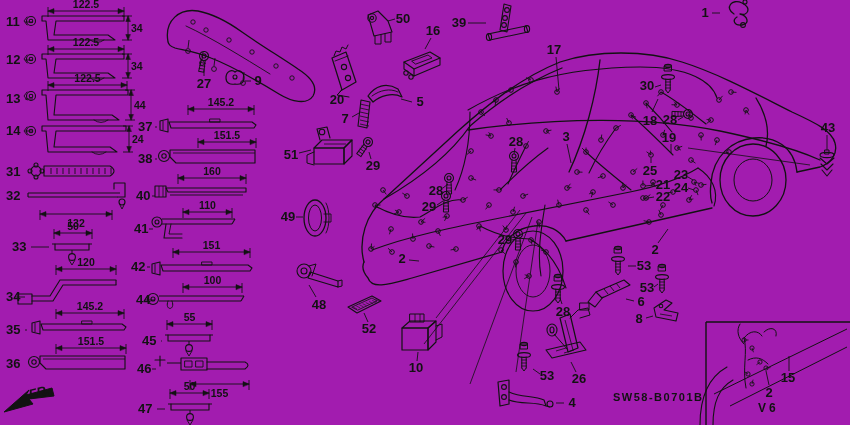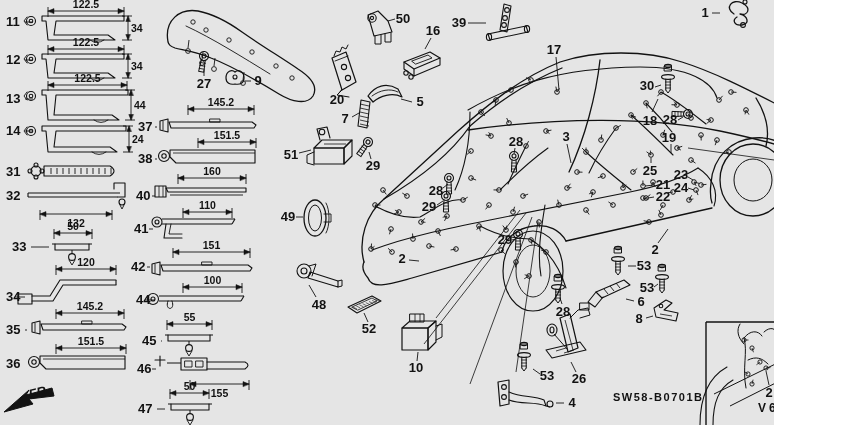--- a/index.html
+++ b/index.html
@@ -1,16 +1,16 @@
 <!DOCTYPE html>
 <html><head>
 <meta charset="utf-8">
 <style>
   html,body{margin:0;padding:0;background:#ffffff;}
-  .stage{position:relative;width:774px;height:425px;background:#e5e5e5;overflow:hidden;}
+  .stage{position:relative;width:850px;height:425px;background:#a21caf;overflow:hidden;}
   svg{position:absolute;left:0;top:0;}
   text{font-family:"Liberation Sans", sans-serif;}
 </style>
 </head>
 <body>
 
 <div class="stage">
   <svg id="svg" width="850" height="425" viewBox="0 0 850 425">
     <g id="g-car">
         <path d="M364,262 C358,240 366,214 384,199 L458,131 C486,106 520,78 560,62 C596,50 646,50 682,62 C720,74 760,96 792,112 C816,123 832,131 835,143 C838,154 831,163 820,167 L797,172" stroke="#121212" stroke-width="1.3" fill="none" stroke-linecap="round" stroke-linejoin="round"></path>

